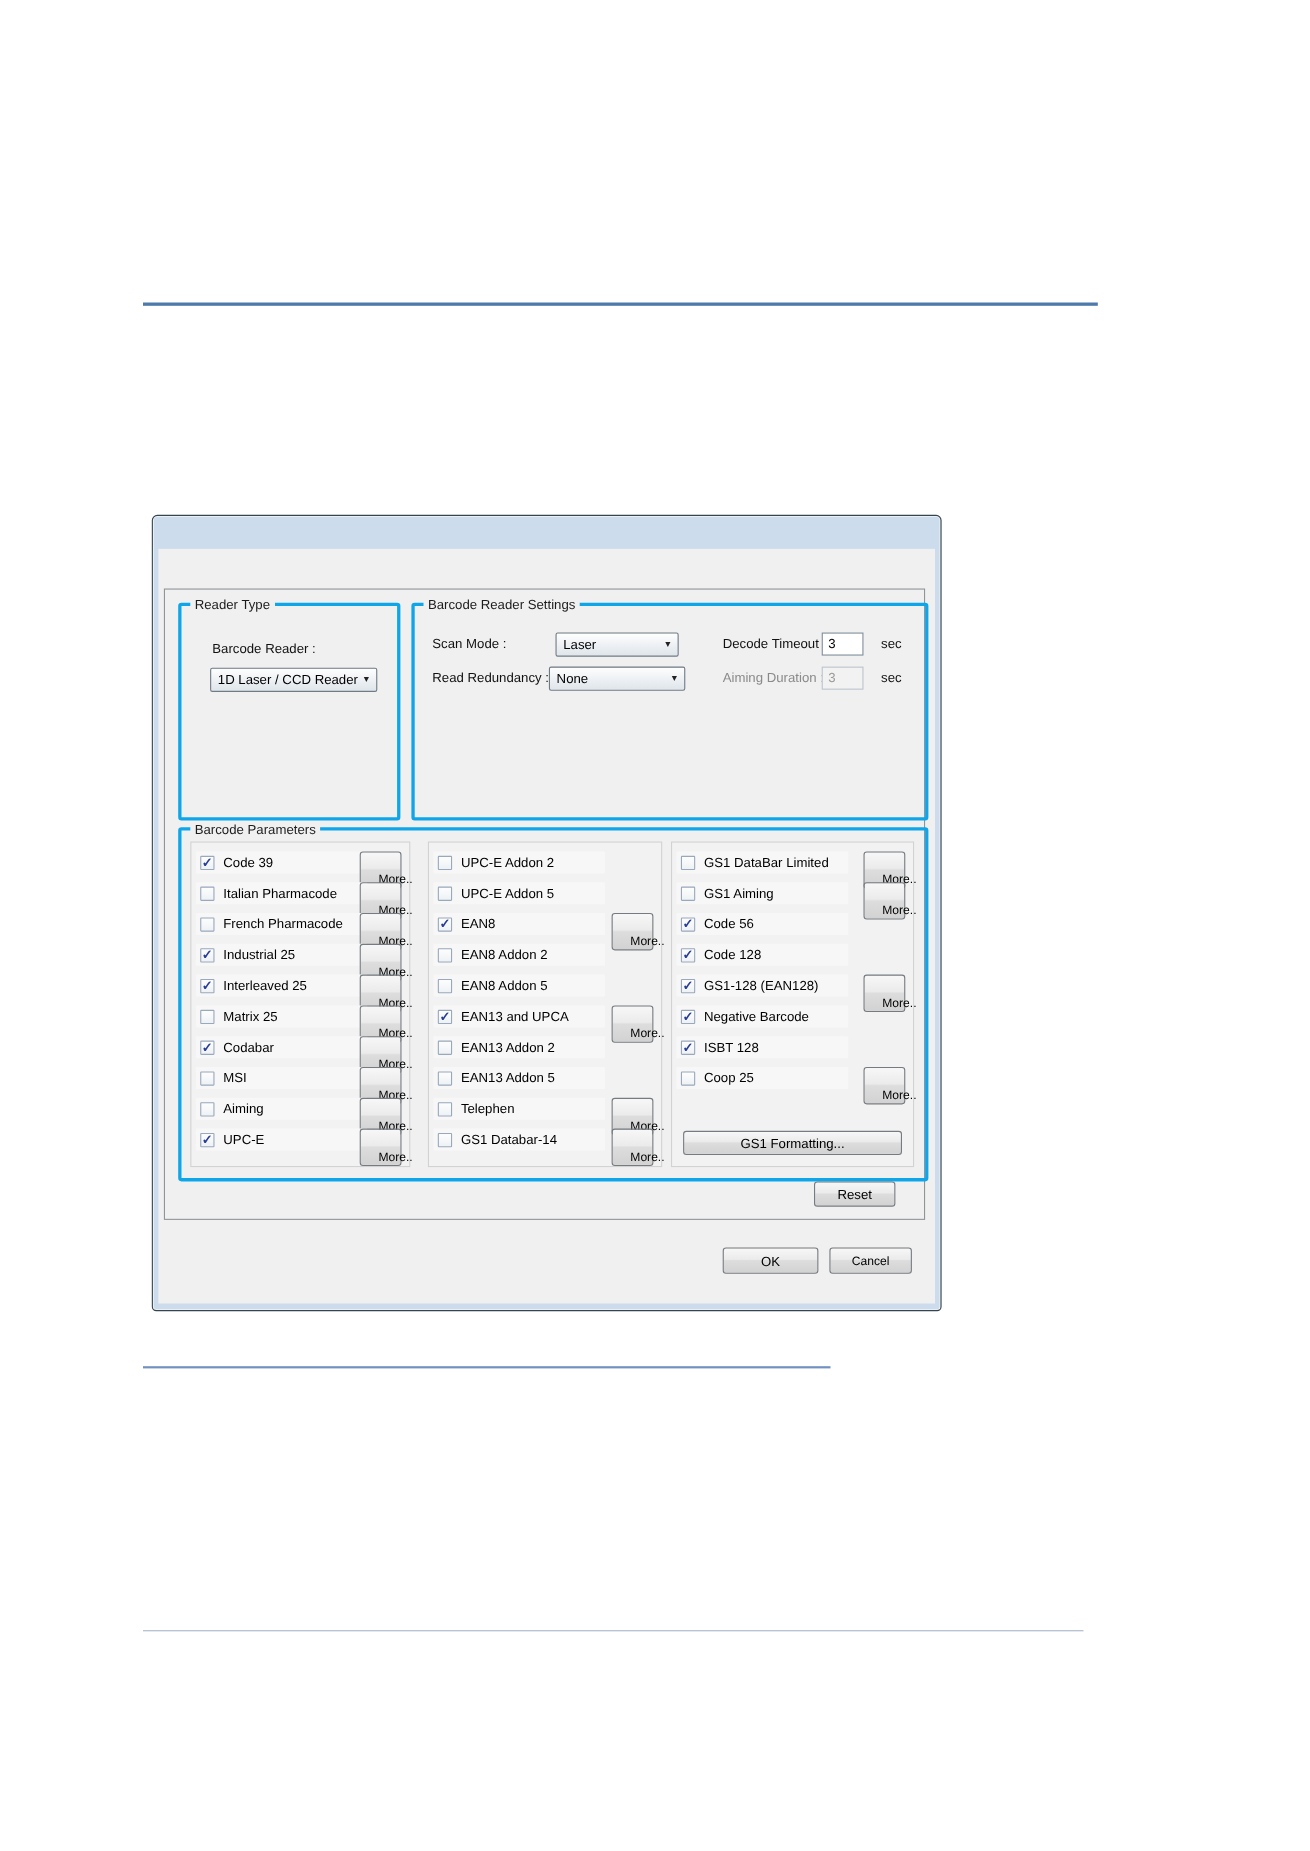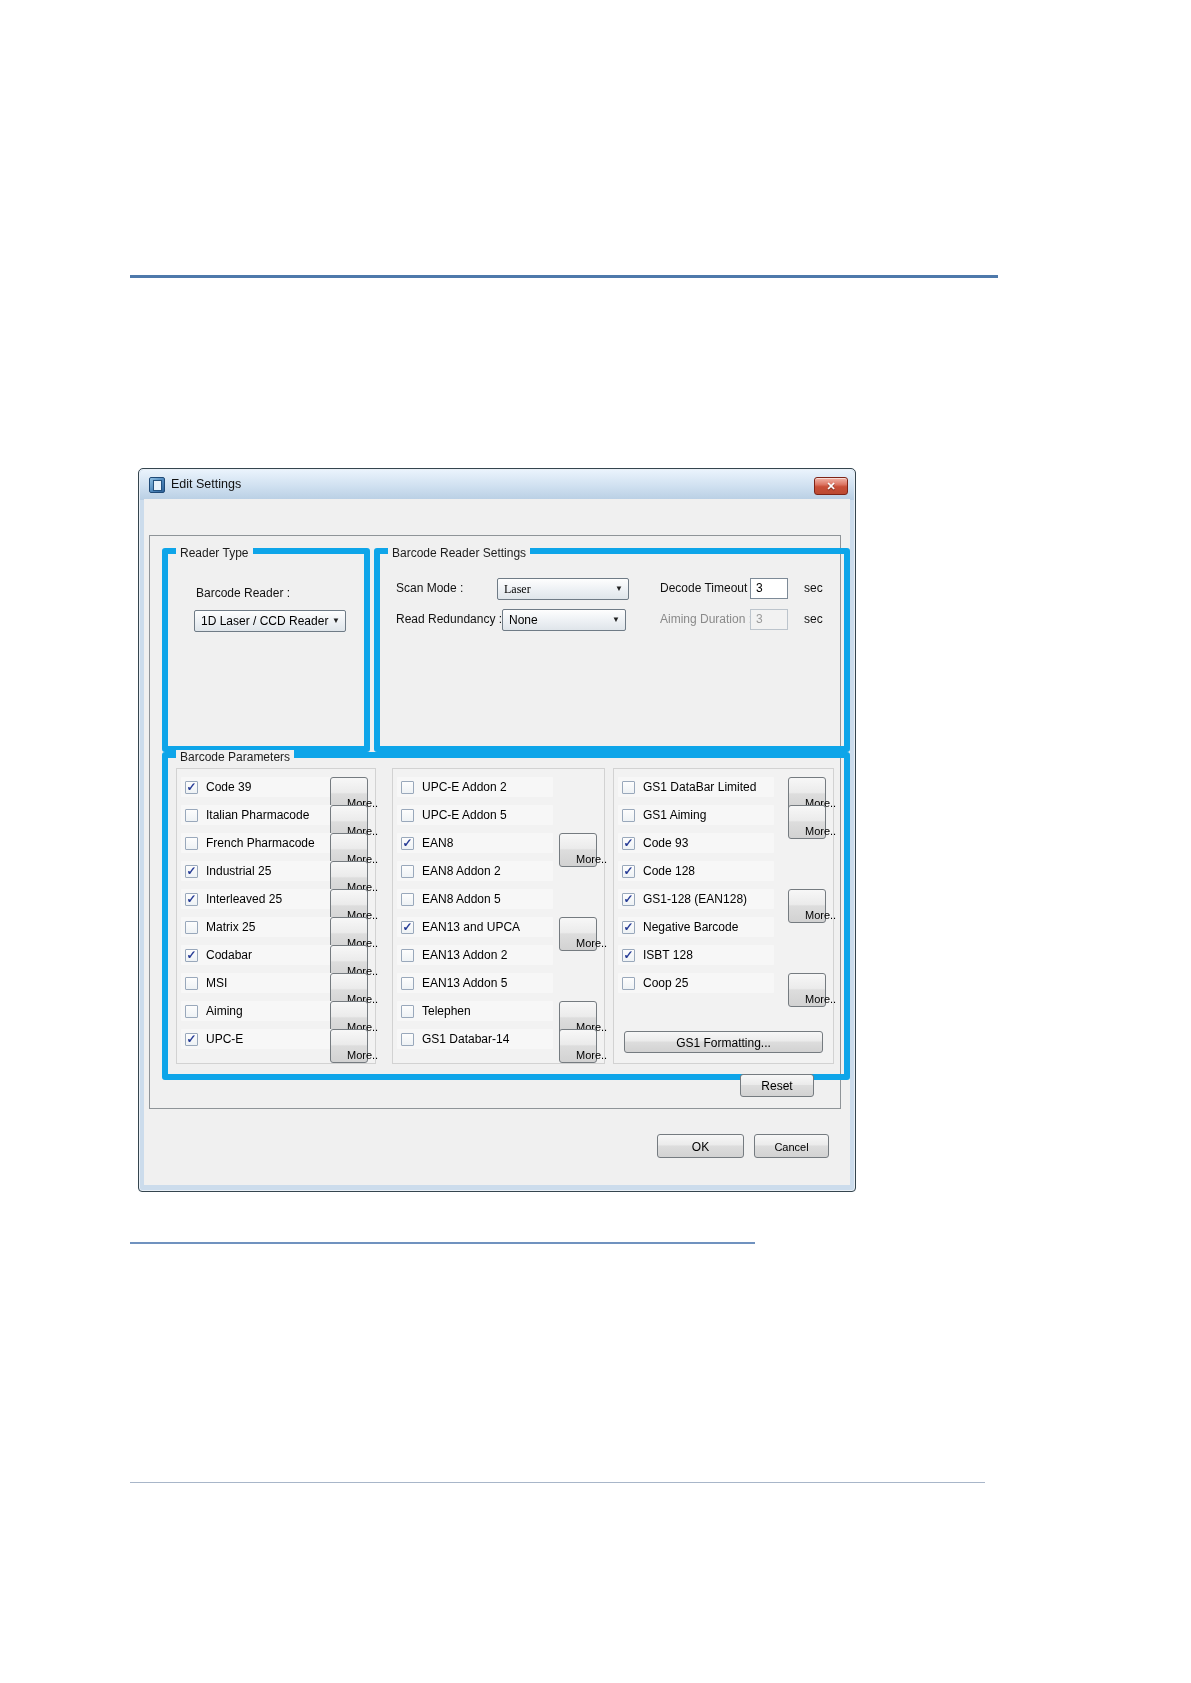--- a/index.html
+++ b/index.html
@@ -33,21 +33,21 @@
   
   .tabstrip{position:absolute;left:20px;top:41px;height:26px;display:flex;align-items:flex-end;}
   .tab{height:21px;line-height:20px;padding:0 9px;margin-right:-1px;font-size:12px;
        background:linear-gradient(180deg,#f3f3f3,#e4e4e4 60%,#d9d9d9);
        border:1px solid #8f9498;border-bottom:none;border-radius:2px 2px 0 0;box-sizing:border-box;}
   .tab.active{height:26px;line-height:24px;padding:0 12px;background:#f7f7f7;position:relative;z-index:2;}
   .tabpage{position:absolute;left:10px;top:66px;width:692px;height:574px;
            border:1px solid #8f9498;background:#f0f0f0;box-sizing:border-box;}
 
   
-  .group{position:absolute;border:6px solid #0ea5e9;border-radius:3px;}
+  .group{position:absolute;border:3px solid #0ea5e9;border-radius:3px;}
   .legend{position:absolute;top:-8px;left:8px;background:#f0f0f0;padding:0 4px;font-size:12px;color:#1c1c1c;}
   #grp-reader-type{left:12px;top:12px;width:196px;height:192px;}
   #grp-settings{left:224px;top:12px;width:464px;height:192px;}
   #grp-params{left:12px;top:216px;width:676px;height:316px;}
 
   .lbl{position:absolute;font-size:12px;color:#111;white-space:nowrap;}
   .lbl.disabled{color:#8a8a8a;}
 
   
   .combo{position:absolute;height:22px;box-sizing:border-box;border:1px solid #6f7b86;border-radius:2px;
@@ -84,44 +84,39 @@
 </head>
 <body>
 
 <div class="page">
 
   <div id="rule-top" class="rule"></div>
   <div id="rule-mid" class="rule"></div>
   <div id="rule-foot" class="rule"></div>
 
   <div class="dialog">
-    <div class="titlebar">
-      <span class="app-icon"></span>
-      <span class="title-text">Edit Settings</span>
-      <span class="close-btn"><span>✕</span></span>
-    </div>
     <div class="client"></div>
 
 
     <div class="tabpage">
 
       <div class="group" id="grp-reader-type">
         <span class="legend">Reader Type</span>
         <span class="lbl" style="left:28px;top:32px;">Barcode Reader :</span>
         <div class="combo" style="left:26px;top:56px;width:152px;">
           <span>1D Laser / CCD Reader</span>
           <span class="arrow">▼</span>
         </div>
       </div>
 
       <div class="group" id="grp-settings">
         <span class="legend">Barcode Reader Settings</span>
 
         <span class="lbl" style="left:16px;top:27px;">Scan Mode :</span>
-        <div class="combo" style="left:117px;top:24px;width:132px;font-family:Liberation Serif, serif;">
+        <div class="combo" style="left:128px;top:24px;width:112px;">
           <span>Laser</span>
           <span class="arrow">▼</span>
         </div>
         <span class="lbl" style="left:280px;top:27px;">Decode Timeout :</span>
         <div class="field" style="left:370px;top:24px;">3</div>
         <span class="lbl" style="left:424px;top:27px;">sec</span>
 
         <span class="lbl" style="left:16px;top:58px;text-align:center;">Read Redundancy :</span>
         <div class="combo" style="left:122px;top:55px;width:124px;">
           <span>None</span>
@@ -284,21 +279,21 @@
             <div class="param-row">
               <div class="row-strip">
                 <span class="cb"></span>
                 <span class="param-label">GS1 Aiming</span>
               </div>
               <button class="btn more-btn">More..</button>
             </div>
             <div class="param-row">
               <div class="row-strip">
                 <span class="cb checked">✓</span>
-                <span class="param-label">Code 93</span>
+                <span class="param-label">Code 56</span>
               </div>
             </div>
             <div class="param-row">
               <div class="row-strip">
                 <span class="cb checked">✓</span>
                 <span class="param-label">Code 128</span>
               </div>
             </div>
             <div class="param-row">
               <div class="row-strip">

